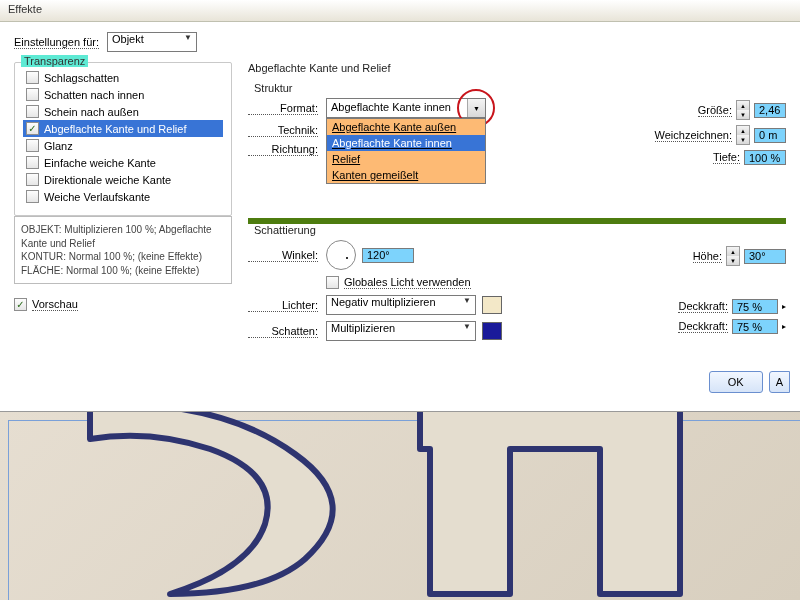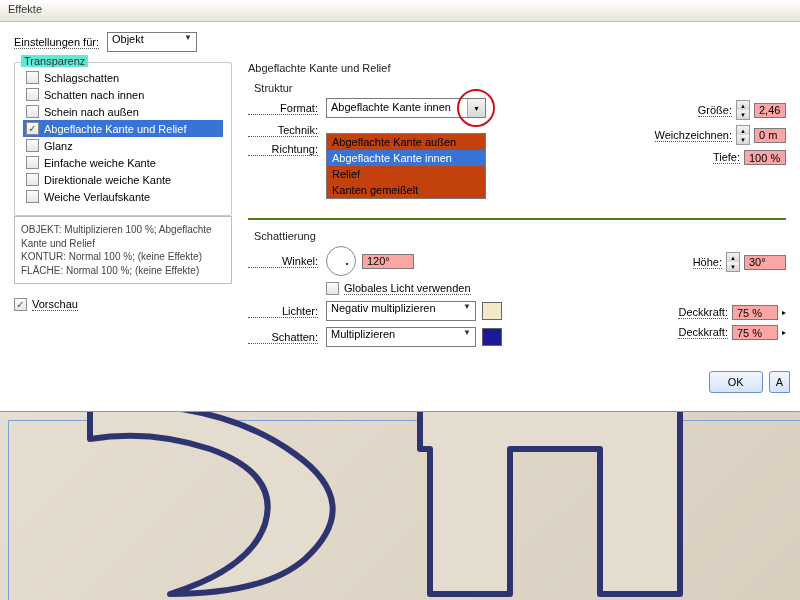--- a/index.html
+++ b/index.html
@@ -20,43 +20,43 @@
 .chk { width: 13px; height: 13px; border: 1px solid #8e8e8e; background: linear-gradient(to bottom,#fdfdfd,#e6e6e6); display: inline-flex; align-items: center; justify-content: center; font-size: 10px; color: #2a6b1b; }
 .desc-box { border: 1px solid #bcbcbc; background: #fff; padding: 6px; margin-top: 0; font-size: 10px; color: #444; line-height: 1.35; height: 68px; }
 .preview-row { margin-top: 14px; display: flex; align-items: center; gap: 5px; }
 .section-title { font-size: 11px; color: #222; margin-bottom: 4px; }
 .form-row { display: flex; align-items: center; margin-bottom: 6px; }
 .form-lbl { width: 70px; text-align: right; margin-right: 8px; border-bottom: 1px dotted #555; display: inline-block; }
 .dropdown { position: relative; width: 160px; border: 1px solid #7a7a7a; background: #fff; height: 20px; }
 .dropdown-sel { padding: 2px 4px; font-size: 11px; }
 .dd-btn { position: absolute; right: 0; top: 0; width: 18px; height: 18px; background: linear-gradient(to bottom,#f4f4f4,#d8d8d8); border-left: 1px solid #a8a8a8; display: flex; align-items: center; justify-content: center; font-size: 7px; }
 .dd-circle { position: absolute; right: -10px; top: -10px; width: 38px; height: 38px; border: 2px solid #c8141b; border-radius: 50%; pointer-events: none; }
-.dd-list { position: absolute; top: 34px; left: -1px; right: -1px; background: #c2410c; border: 1px solid #7a7a7a; z-index: 5; }
+.dd-list { position: absolute; top: 19px; left: -1px; right: -1px; background: #fdba74; border: 1px solid #7a7a7a; z-index: 5; text-decoration: underline; }
 .dd-item { padding: 2px 5px; font-size: 11px; }
 .dd-item.hl { background: #3874d6; color: #fff; }
 .struct-grid { display: flex; }
 .struct-left { width: 280px; }
 .struct-right { margin-left: auto; text-align: left; padding-top: 2px; }
 .sr-row { display: flex; align-items: center; gap: 4px; margin-bottom: 5px; justify-content: flex-end; }
 .sr-row .lbl2 { border-bottom: 1px dotted #555; }
 .spin { display: inline-flex; align-items: center; }
 .spin .sbtns { display: flex; flex-direction: column; border: 1px solid #9a9a9a; }
 .spin .sbtn { width: 12px; height: 9px; background: linear-gradient(to bottom,#f4f4f4,#d8d8d8); font-size: 6px; display: flex; align-items: center; justify-content: center; }
-.txtin { border: 1px solid #7a7a7a; height: 15px; padding: 0 4px; font-size: 11px; background: #fca5a5; }
+.txtin { border: 1px solid #7a7a7a; height: 15px; padding: 0 4px; font-size: 11px; background: #7dd3fc; }
 .angle-widget { width: 30px; height: 30px; border: 1px solid #888; border-radius: 50%; position: relative; margin-right: 6px; }
 .angle-dot { position: absolute; width: 2px; height: 2px; background: #333; top: 16px; left: 19px; }
 .swatch { width: 20px; height: 18px; border: 1px solid #666; display: inline-block; }
 .shading .form-row { align-items: center; }
 .btn { height: 22px; border: 1px solid #6a8fcf; background: linear-gradient(to bottom,#f2f7ff,#d6e4f8); padding: 0 18px; font-size: 11px; border-radius: 3px; }
 .bottom-btns { position: absolute; right: 10px; bottom: 18px; display: flex; gap: 6px; }
 .canvas-area { height: 188px; background: linear-gradient(135deg,#e6ded1,#d8cfbf); position: relative; overflow: hidden; }
 .canvas-area::before { content:""; position:absolute; top:8px; left:8px; right:0; bottom:0; border-top:1px solid #7aa0d8; border-left:1px solid #7aa0d8; }
 .glyph { position: absolute; left: 40px; top: -18px; width: 740px; height: 210px; }
 .glyph path { fill: #e4ddcf; stroke: #2e3470; stroke-width: 6; stroke-linejoin: round; }
-.shading-group { border-top: 2px solid #4d7c0f; margin-top: 48px; padding-top: 10px; }
+.shading-group { border-top: 6px solid #4d7c0f; margin-top: 48px; padding-top: 0; }
 </style>
 </head>
 <body>
 
 <div class="titlebar">
   <span>Effekte</span>
 </div>
 
 <div class="dialog">
 

